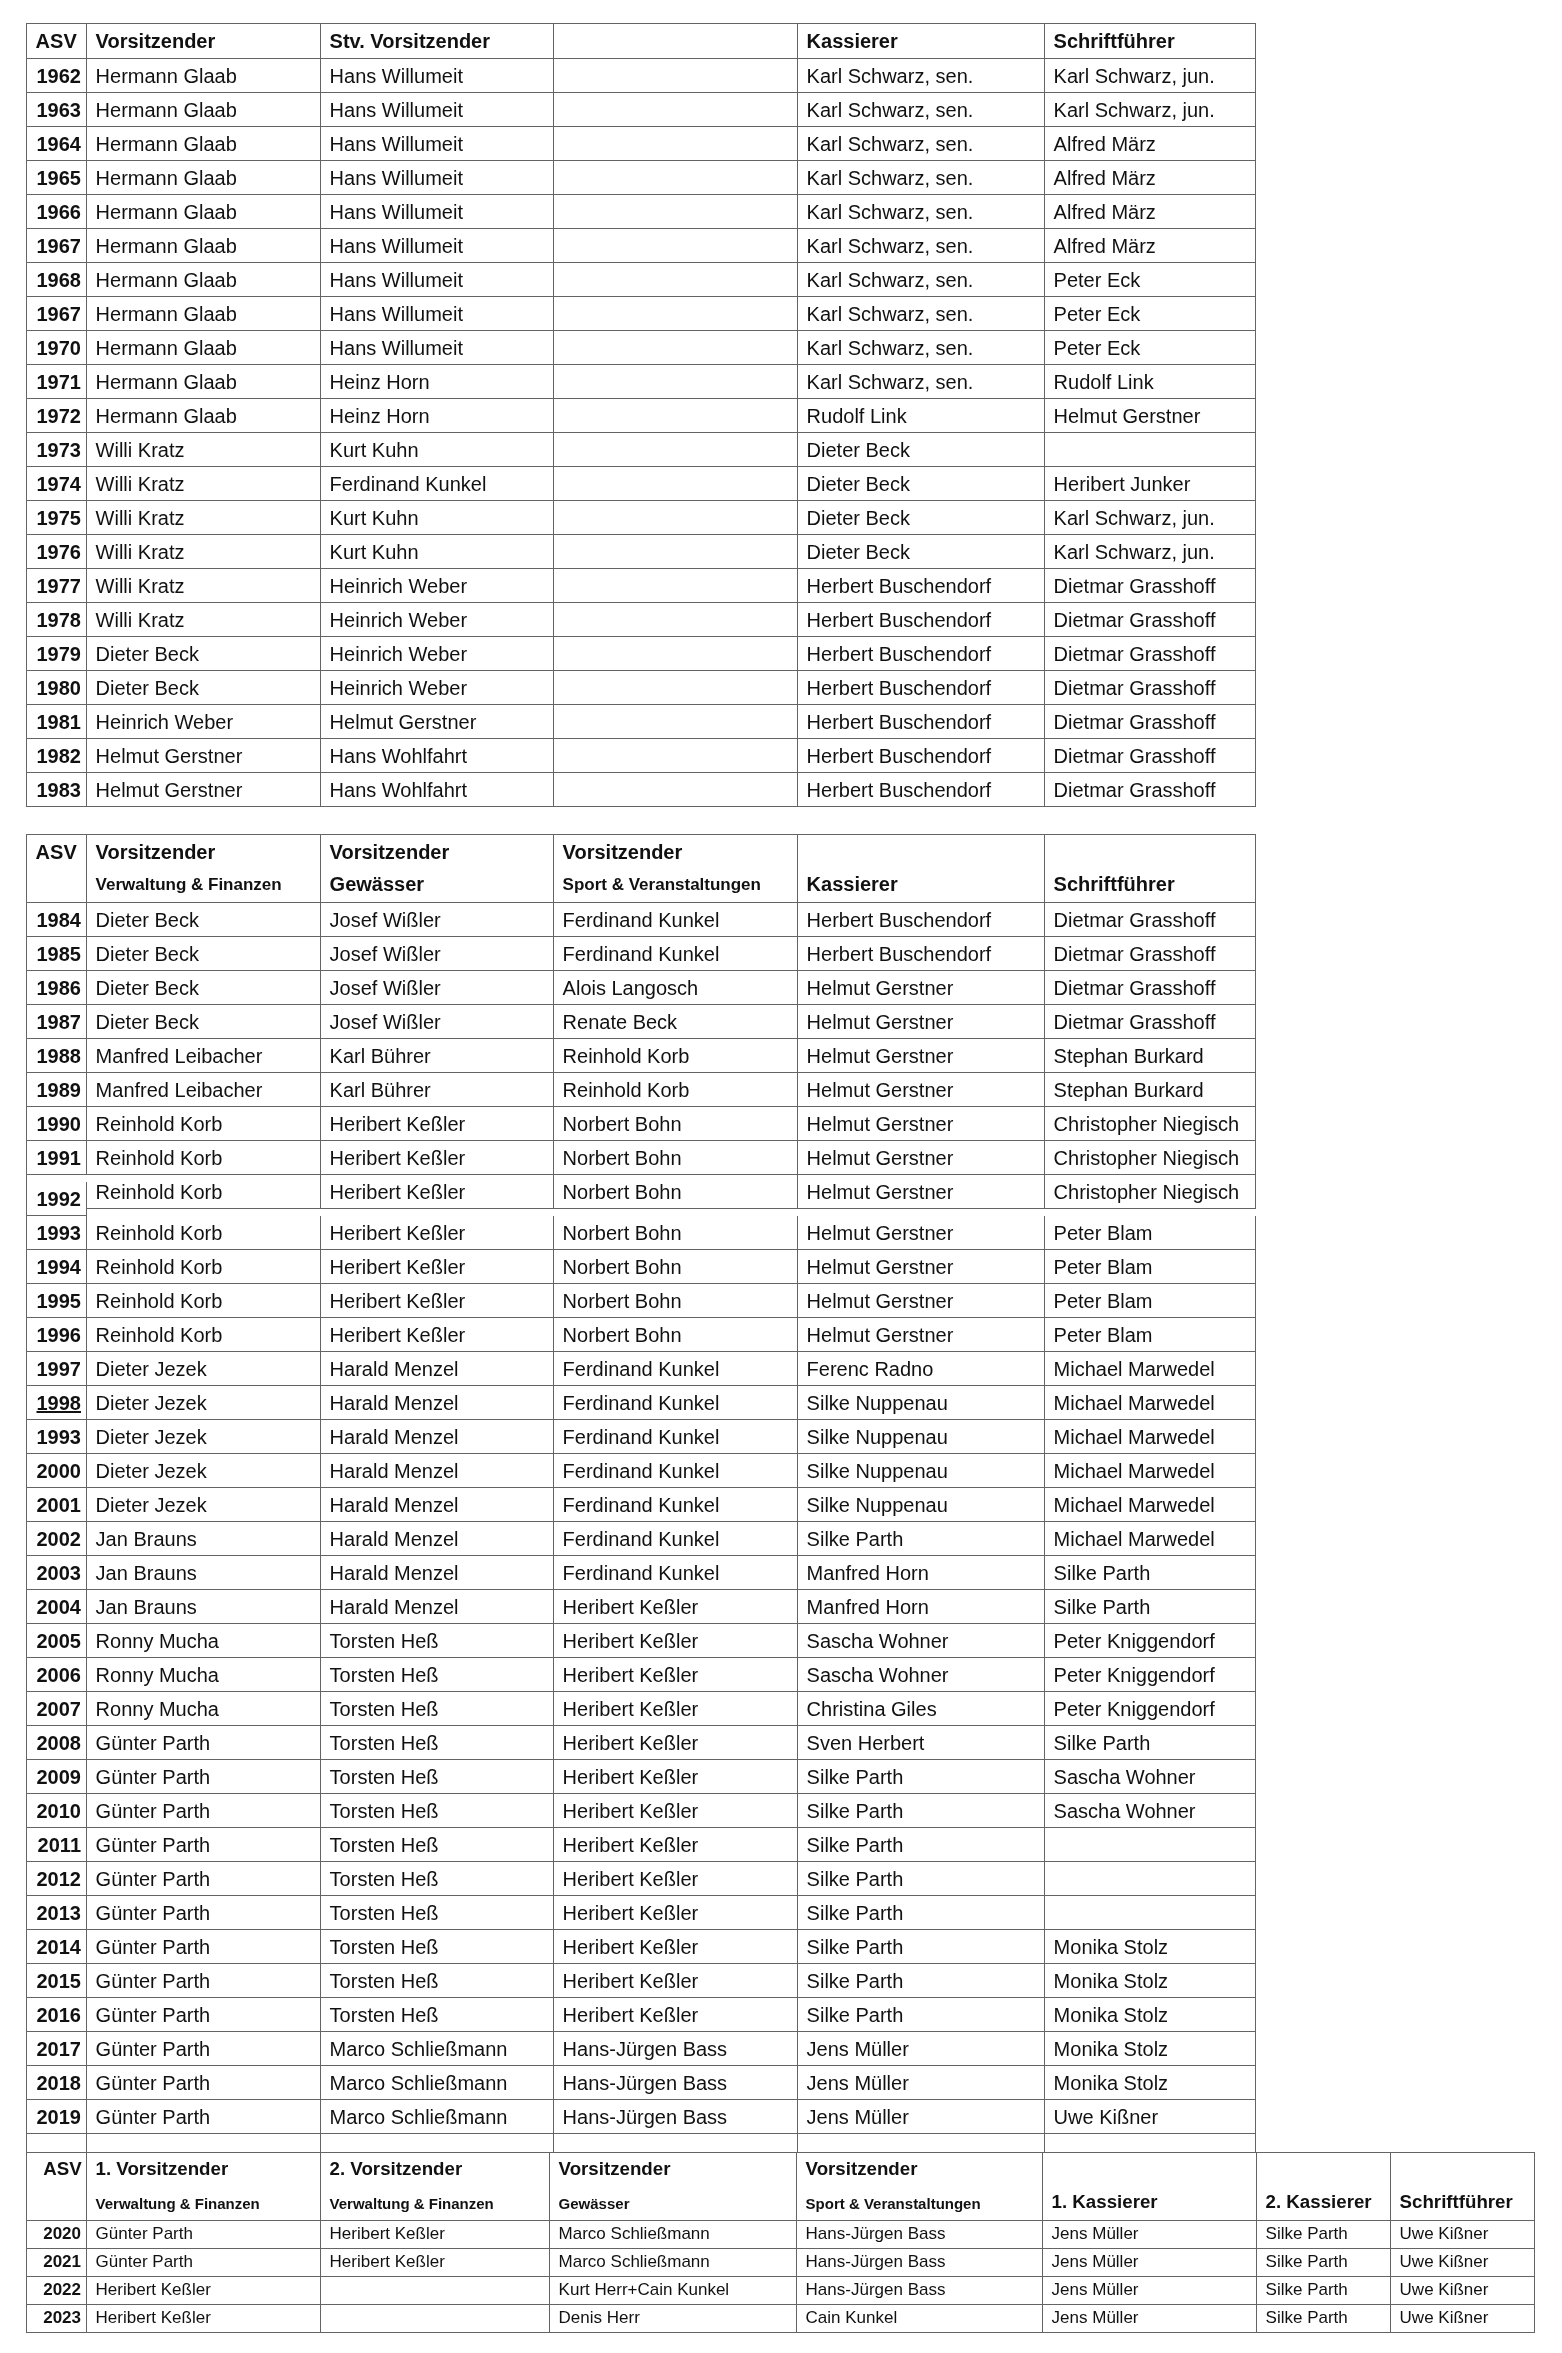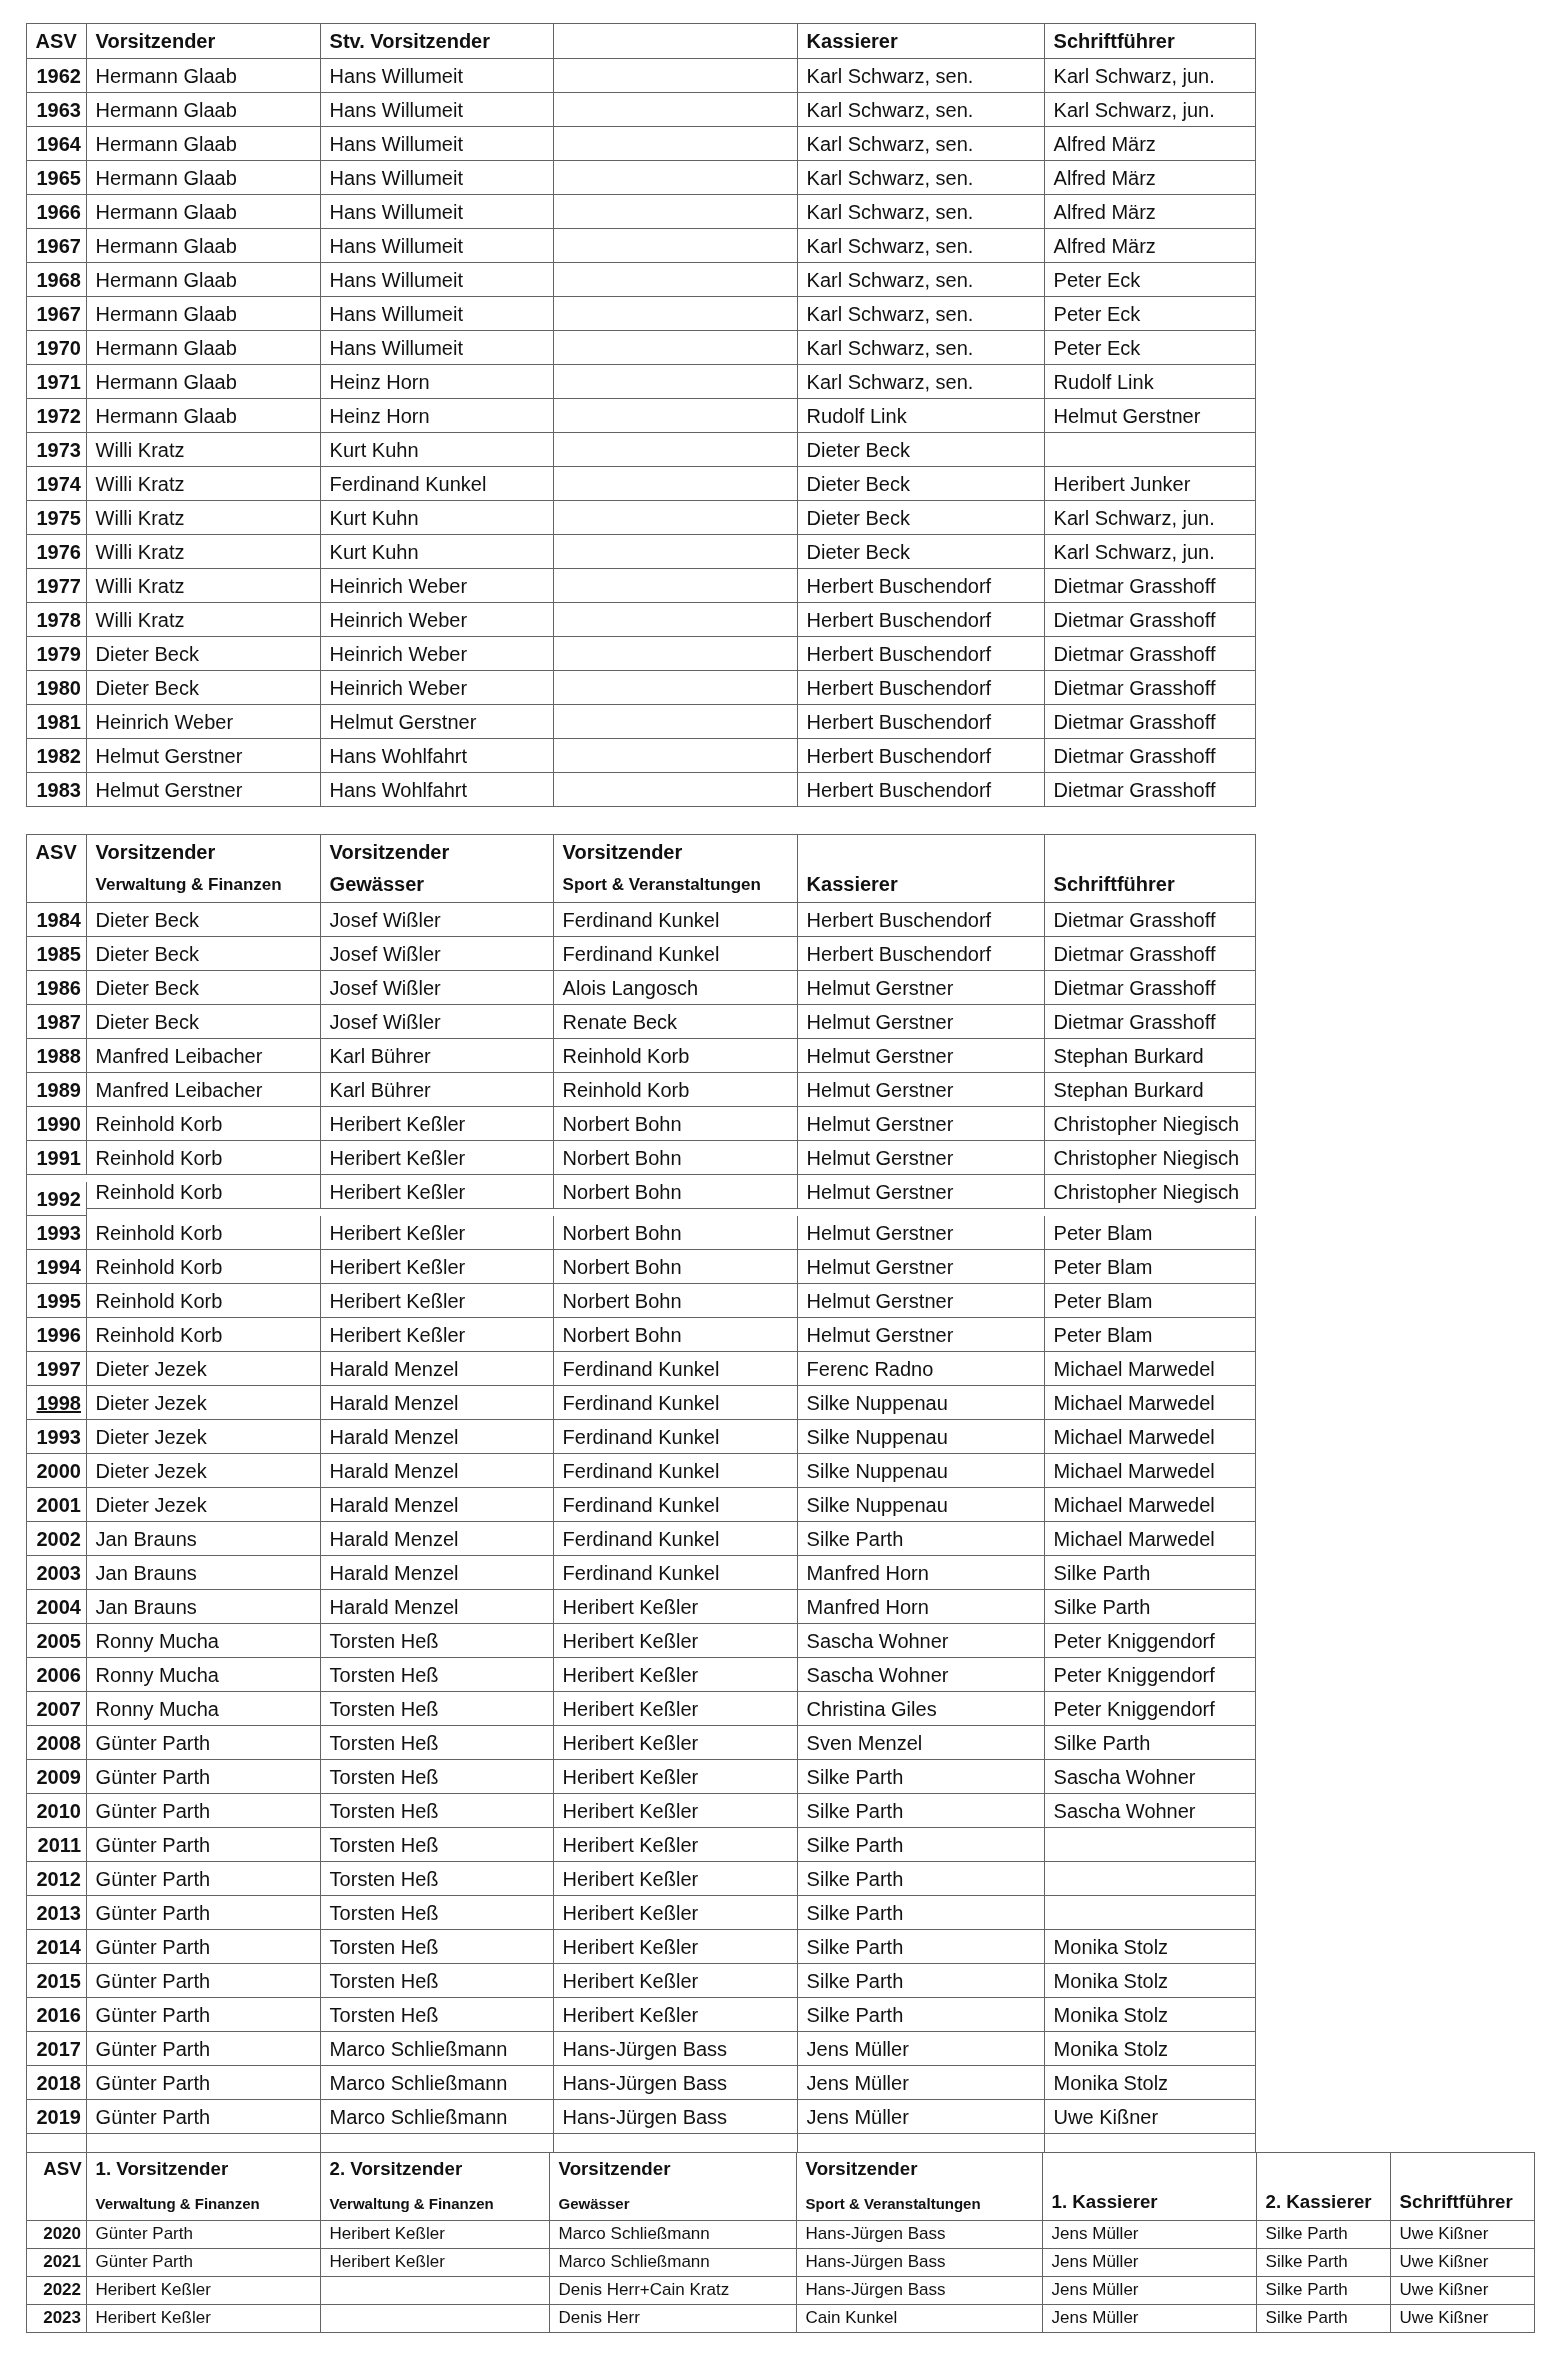--- a/index.html
+++ b/index.html
@@ -359,21 +359,21 @@
       <div class="cell year" style="height: 34px;">2007</div>
       <div class="cell" style="height: 34px;">Ronny Mucha</div>
       <div class="cell" style="height: 34px;">Torsten Heß</div>
       <div class="cell" style="height: 34px;">Heribert Keßler</div>
       <div class="cell" style="height: 34px;">Christina Giles</div>
       <div class="cell" style="height: 34px;">Peter Kniggendorf</div>
       <div class="cell year" style="height: 34px;">2008</div>
       <div class="cell" style="height: 34px;">Günter Parth</div>
       <div class="cell" style="height: 34px;">Torsten Heß</div>
       <div class="cell" style="height: 34px;">Heribert Keßler</div>
-      <div class="cell" style="height: 34px;">Sven Menzel</div>
+      <div class="cell" style="height: 34px;">Sven Herbert</div>
       <div class="cell" style="height: 34px;">Silke Parth</div>
       <div class="cell year" style="height: 34px;">2009</div>
       <div class="cell" style="height: 34px;">Günter Parth</div>
       <div class="cell" style="height: 34px;">Torsten Heß</div>
       <div class="cell" style="height: 34px;">Heribert Keßler</div>
       <div class="cell" style="height: 34px;">Silke Parth</div>
       <div class="cell" style="height: 34px;">Sascha Wohner</div>
       <div class="cell year" style="height: 34px;">2010</div>
       <div class="cell" style="height: 34px;">Günter Parth</div>
       <div class="cell" style="height: 34px;">Torsten Heß</div>
@@ -486,21 +486,21 @@
       <div class="cell" style="height: 28px;">Günter Parth</div>
       <div class="cell" style="height: 28px;">Heribert Keßler</div>
       <div class="cell" style="height: 28px;">Marco Schließmann</div>
       <div class="cell" style="height: 28px;">Hans-Jürgen Bass</div>
       <div class="cell" style="height: 28px;">Jens Müller</div>
       <div class="cell" style="height: 28px;">Silke Parth</div>
       <div class="cell" style="height: 28px;">Uwe Kißner</div>
       <div class="cell year" style="height: 28px;">2022</div>
       <div class="cell" style="height: 28px;">Heribert Keßler</div>
       <div class="cell" style="height: 28px;"></div>
-      <div class="cell" style="height: 28px;">Denis Herr+Cain Kratz</div>
+      <div class="cell" style="height: 28px;">Kurt Herr+Cain Kunkel</div>
       <div class="cell" style="height: 28px;">Hans-Jürgen Bass</div>
       <div class="cell" style="height: 28px;">Jens Müller</div>
       <div class="cell" style="height: 28px;">Silke Parth</div>
       <div class="cell" style="height: 28px;">Uwe Kißner</div>
       <div class="cell year" style="height: 28px;">2023</div>
       <div class="cell" style="height: 28px;">Heribert Keßler</div>
       <div class="cell" style="height: 28px;"></div>
       <div class="cell" style="height: 28px;">Denis Herr</div>
       <div class="cell" style="height: 28px;">Cain Kunkel</div>
       <div class="cell" style="height: 28px;">Jens Müller</div>

